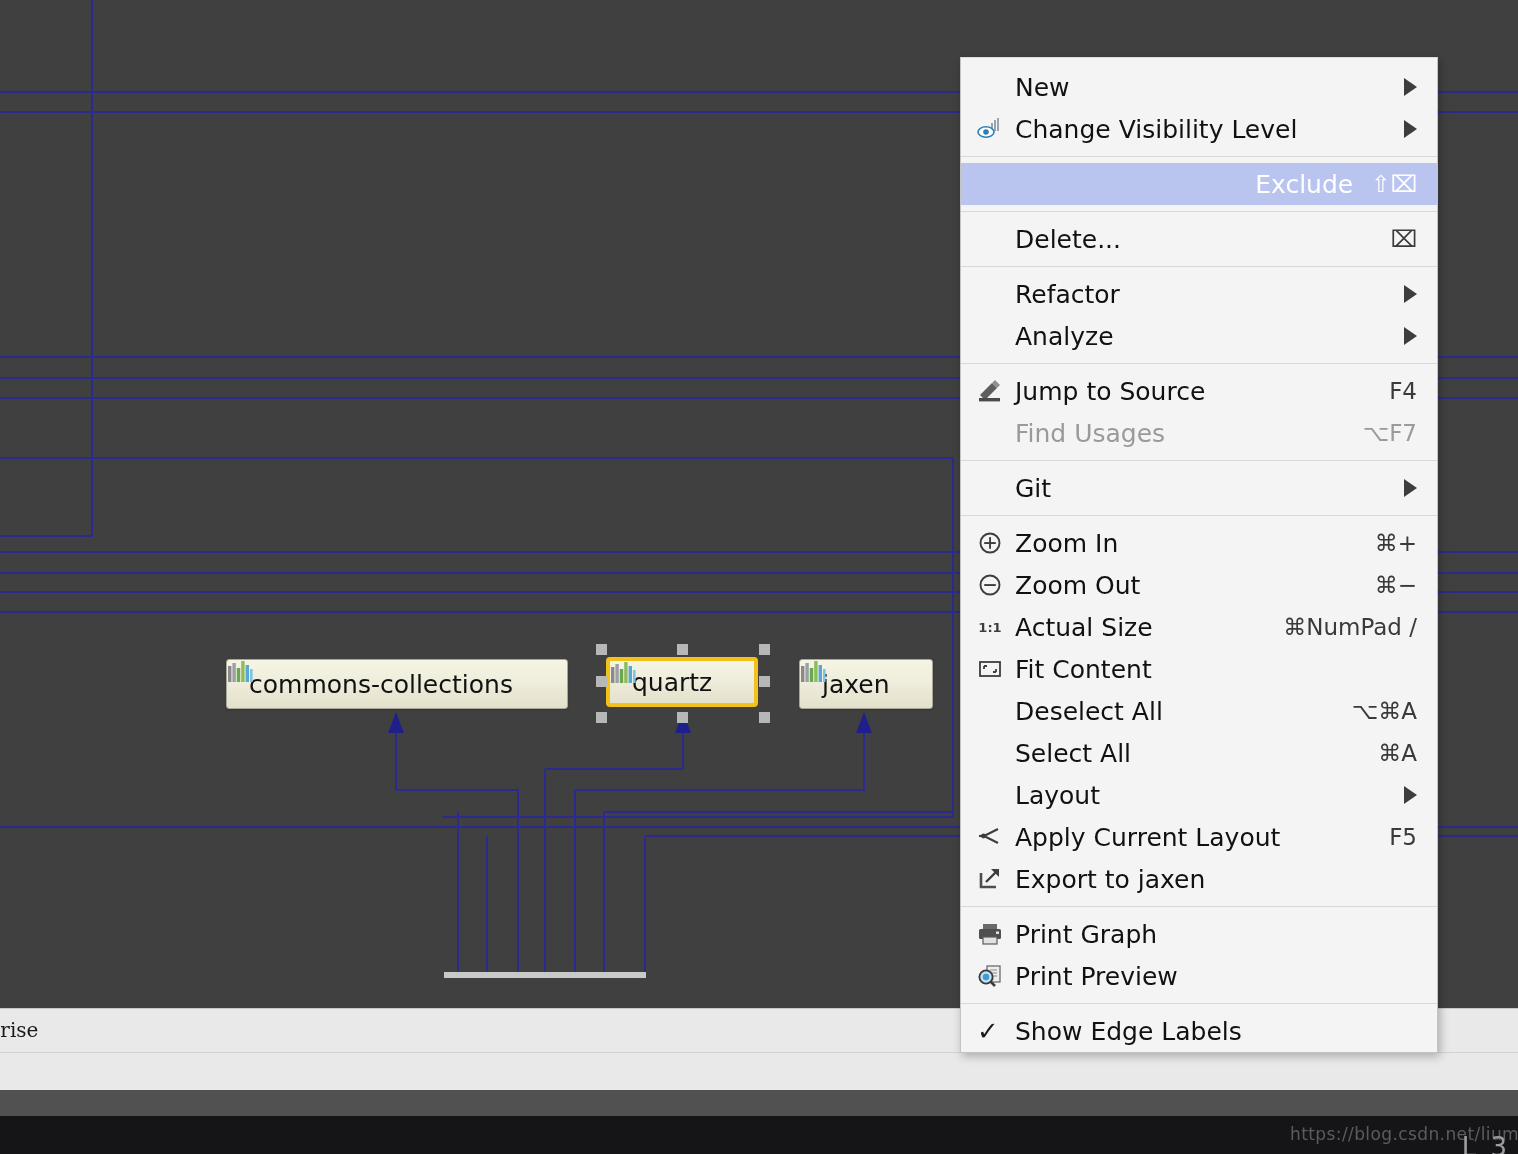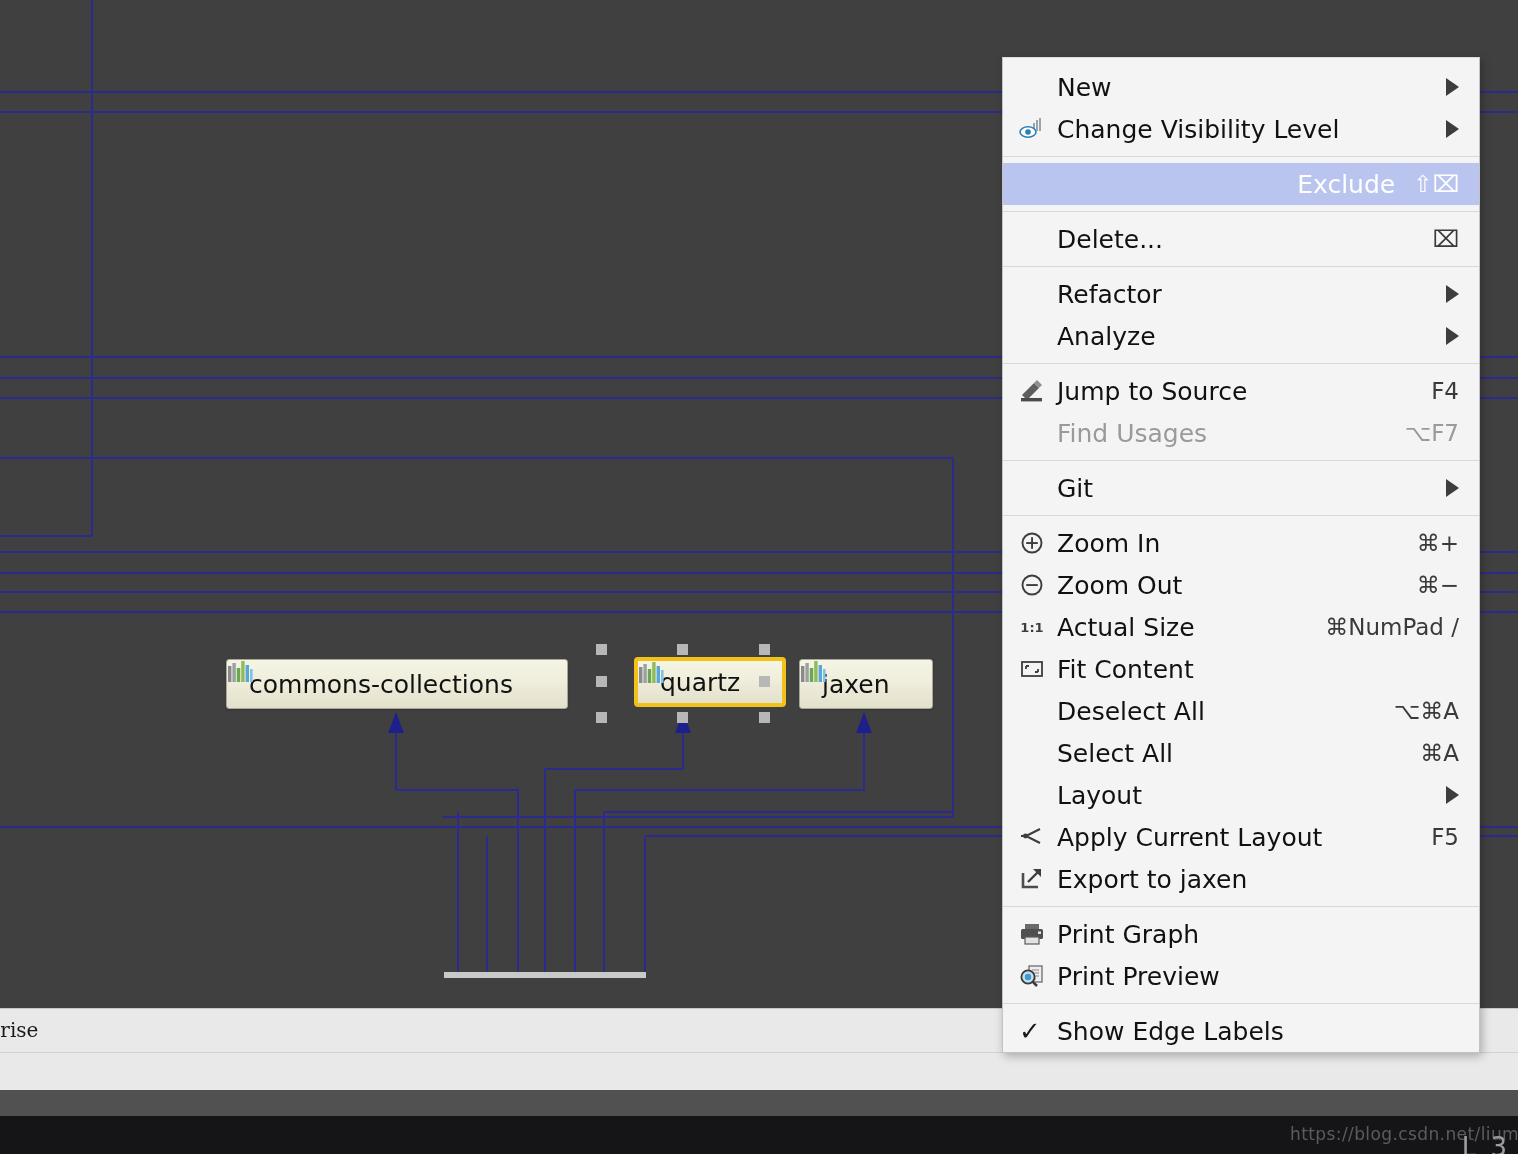--- a/index.html
+++ b/index.html
@@ -58,21 +58,21 @@
   #dark-2{top:1116px;height:38px;background:#151518;}
   #dark-right-text{
     position:absolute;right:8px;top:1132px;
     font-size:26px;color:#9d9d9d;letter-spacing:3px;
     font-family:"DejaVu Sans","Liberation Sans",sans-serif;
     text-align:right;
   }
 
   
   .menu{
-    position:absolute;left:1002px;top:57px;width:478px;
+    position:absolute;left:960px;top:57px;width:478px;
     background:#f4f4f4;
     border:1px solid #c3c3c3;
     border-top:1px solid #dcdcdc;
     box-shadow:2px 3px 9px rgba(0,0,0,.28);
     box-sizing:border-box;
     padding:8px 0 0 0;
     z-index:20;
   }
   .mi{
     position:relative;
@@ -176,21 +176,21 @@
               <rect x="1" y="6" width="3.4" height="16" fill="#8a8a8a"></rect>
               <rect x="5.4" y="3" width="3.4" height="19" fill="#9aa0a6"></rect>
               <rect x="9.8" y="8" width="3.4" height="14" fill="#6aa84f"></rect>
               <rect x="14.2" y="1" width="3.4" height="21" fill="#8fbc5a"></rect>
               <rect x="18.6" y="5" width="3.4" height="17" fill="#57a8d8"></rect>
               <rect x="23" y="9" width="2.6" height="13" fill="#7fc4e8"></rect>
             </svg>
           </span>
           <span class="node-label">commons-collections</span>
         </div>
-        <div class="node selected" style="left: 634px; top: 657px; width: 152px;">
+        <div class="node selected" style="left: 606px; top: 657px; width: 152px;">
           <span style="display: flex;">
             <svg width="26" height="24" viewBox="0 0 26 24">
               <rect x="1" y="6" width="3.4" height="16" fill="#8a8a8a"></rect>
               <rect x="5.4" y="3" width="3.4" height="19" fill="#9aa0a6"></rect>
               <rect x="9.8" y="8" width="3.4" height="14" fill="#6aa84f"></rect>
               <rect x="14.2" y="1" width="3.4" height="21" fill="#8fbc5a"></rect>
               <rect x="18.6" y="5" width="3.4" height="17" fill="#57a8d8"></rect>
               <rect x="23" y="9" width="2.6" height="13" fill="#7fc4e8"></rect>
             </svg>
           </span>

